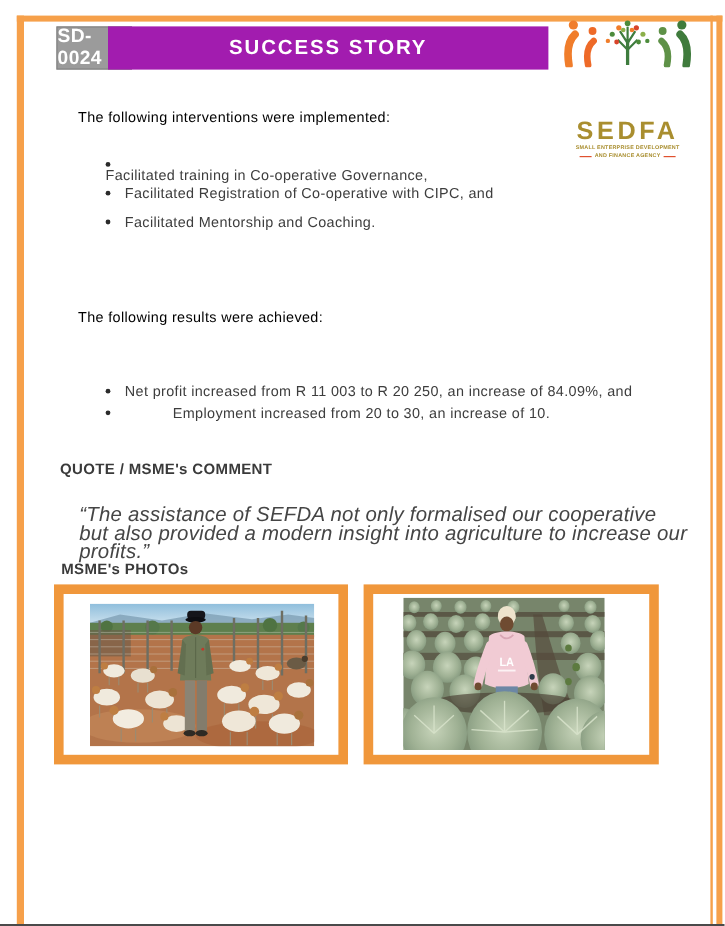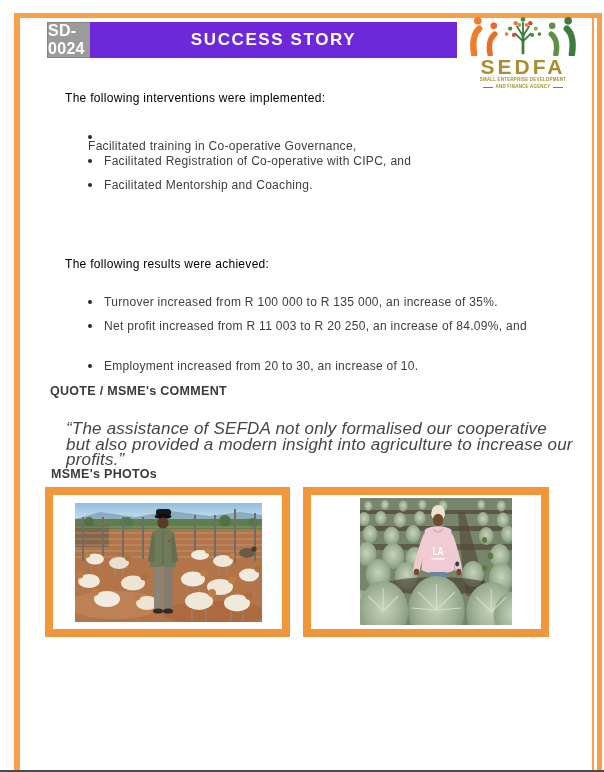--- a/index.html
+++ b/index.html
@@ -9,46 +9,46 @@
   
   .border-left{position:absolute;left:14px;top:13px;width:6px;height:759px;background:#F6A04A;}
   .border-top{position:absolute;left:14px;top:13px;width:588px;height:5px;background:#F6A04A;}
   .border-right-thin{position:absolute;left:592px;top:13px;width:2px;height:759px;background:#F6A04A;}
   .border-right-thick{position:absolute;left:597px;top:13px;width:5px;height:759px;background:#F6A04A;}
   .bottom-edge{position:absolute;left:0;top:770px;width:604px;height:2px;background:#4A4A4A;}
   
   .sd-box{position:absolute;left:22px;top:22px;width:63px;height:36px;background:#9B9B9B;
           border:1px solid #848484;color:#ffffff;font-weight:bold;font-size:16px;
           letter-spacing:.3px;display:flex;align-items:center;justify-content:center;margin-left:25px;}
-  .banner{position:absolute;left:90px;top:22px;width:367px;height:36px;background:#6d28d9;
+  .banner{position:absolute;left:90px;top:22px;width:367px;height:36px;background:#a21caf;
           color:#ffffff;font-weight:bold;font-size:17px;letter-spacing:1.6px;
           display:flex;align-items:center;justify-content:center;}
   .logo{position:absolute;left:462px;top:14px;width:122px;height:78px;text-align:center;}
   .logo svg{display:block;margin:0 auto;}
-  .logo-name{font-size:21px;font-weight:bold;color:#A98E2F;letter-spacing:3px;line-height:1;}
+  .logo-name{font-size:21px;font-weight:bold;color:#A98E2F;letter-spacing:3px;line-height:1;margin-top:43px;}
   .tagline{font-size:4.5px;color:#A98E2F;font-weight:bold;line-height:1.5;letter-spacing:.2px;}
   .tag2{display:flex;align-items:center;justify-content:center;gap:3px;}
   .tag-dash{width:10px;height:1px;background:#E0512F;}
   
   .t{position:absolute;font-size:12px;color:#000000;letter-spacing:.3px;white-space:nowrap;}
   .heading{position:absolute;font-size:12.5px;font-weight:bold;color:#3A3A3A;
            letter-spacing:.3px;white-space:nowrap;}
   .bullet{position:absolute;left:88px;display:flex;align-items:flex-start;font-size:12px;
           color:#3D3D3D;letter-spacing:.3px;white-space:nowrap;}
   .dot{width:4px;height:4px;border-radius:50%;background:#2B2B2B;margin-top:5px;
        margin-right:12px;flex:none;}
   .quote-text{position:absolute;left:66px;top:421px;width:508px;font-size:17px;
               font-style:italic;color:#454545;line-height:15.5px;letter-spacing:.2px;}
   
   .frame{position:absolute;border:8px solid #F0973B;background:#ffffff;}
   .frame1{left:45px;top:487px;width:245px;height:150px;}
   .frame2{left:303px;top:487px;width:246px;height:150px;}
   .photo{position:absolute;overflow:hidden;}
   .photo1{left:75px;top:503px;width:187px;height:119px;}
-  .photo2{left:336px;top:498px;width:152px;height:127px;margin-left:24px;}
+  .photo2{left:336px;top:498px;width:168px;height:127px;}
   .photo svg{display:block;width:100%;height:100%;}
 </style>
 </head>
 <body>
 
 <div class="page">
 
   <div class="border-left"></div>
   <div class="border-top"></div>
   <div class="border-right-thin"></div>
@@ -108,29 +108,25 @@
   <div class="bullet" style="top:178px;">
     <span class="dot"></span>
     <span>Facilitated Mentorship and Coaching.</span>
   </div>
   <div class="bullet" style="top:154px;">
     <span class="dot"></span>
     <span>Facilitated Registration of Co-operative with CIPC, and</span>
   </div>
 
   <div class="t" style="left:65px;top:257px;">The following results were achieved:</div>
-  <div class="bullet" style="top:295px;">
-    <span class="dot"></span>
-    <span>Turnover increased from R 100 000 to R 135 000, an increase of 35%.</span>
-  </div>
   <div class="bullet" style="top:319px;">
     <span class="dot"></span>
     <span>Net profit increased from R 11 003 to R 20 250, an increase of 84.09%, and</span>
   </div>
-  <div class="bullet" style="top:359px;">
+  <div class="bullet" style="top:337px;gap:40px;">
     <span class="dot"></span>
     <span>Employment increased from 20 to 30, an increase of 10.</span>
   </div>
 
   <div class="heading" style="left:50px;top:384px;">QUOTE / MSME's COMMENT</div>
   <div class="quote-text">“The assistance of SEFDA not only formalised our cooperative but also provided a modern insight into agriculture to increase our profits.”</div>
 
   <div class="heading" style="left:51px;top:467px;">MSME's PHOTOs</div>
 
   <div class="frame frame1"></div>

